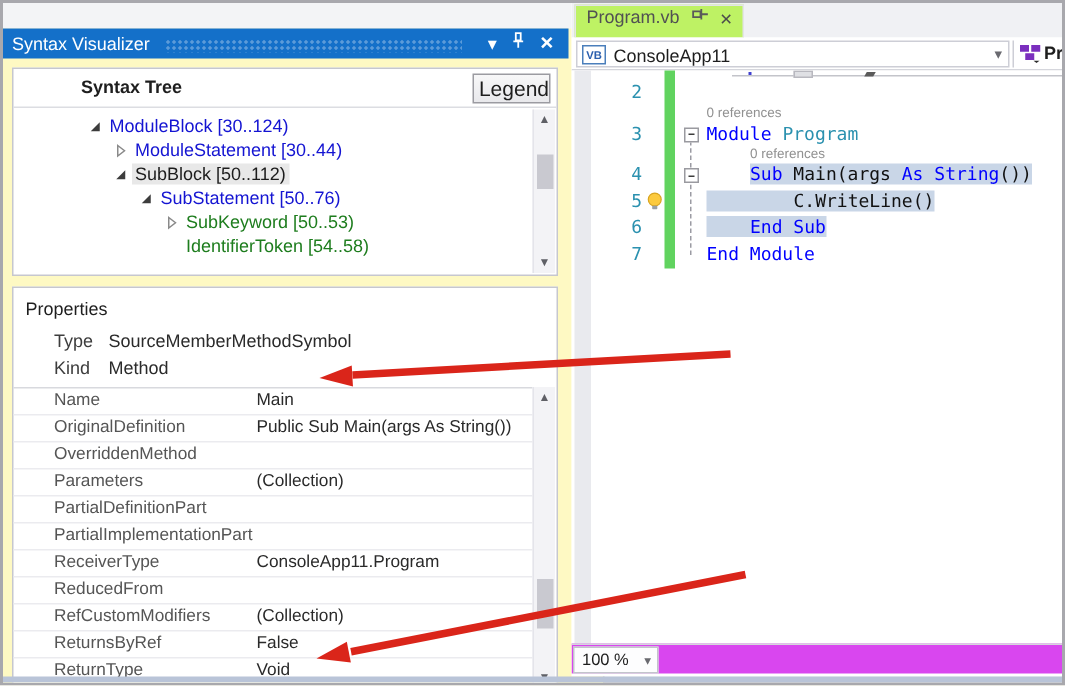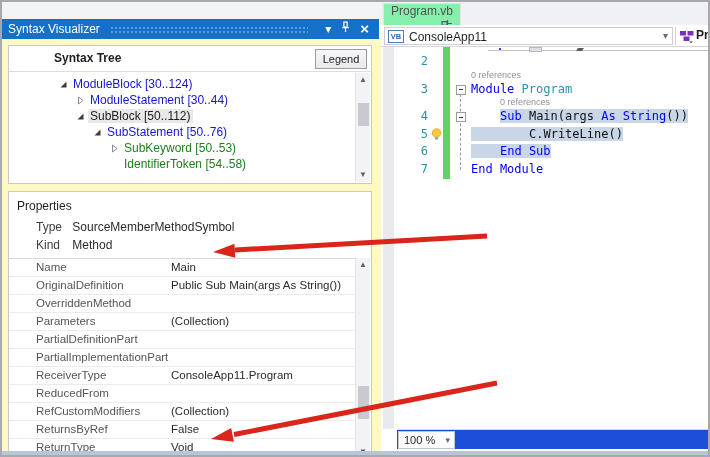--- a/index.html
+++ b/index.html
@@ -12,21 +12,21 @@
             display:flex;align-items:center;padding:0 10px 0 6px;font-size:12px;}
   .titlebar .drag{flex:1;height:9px;margin:2px 8px 0 10px;
       background-image:radial-gradient(rgba(255,255,255,.30) 1px, transparent 1.2px);background-size:4px 4px;}
   .tb-ico{color:#fff;margin-left:9px;font-size:12px;line-height:20px;cursor:default;}
   .tb-close{font-size:15px;font-weight:bold;margin-left:9px;}
   .box{position:absolute;left:6px;width:364px;background:#fff;border:1px solid #c6c7cf;}
   .box1{top:26px;height:139px;}
   .box1 .bhead{position:relative;height:26px;border-bottom:1px solid #dcdde2;}
   .bhead .btitle{position:absolute;left:8px;top:5px;font-size:12px;font-weight:bold;color:#1e1e1e;margin-left:37px;}
   .legend-btn{position:absolute;right:4px;top:3px;width:52px;height:20px;border:1px solid #9b9ba1;
-      background:linear-gradient(#f7f7f8,#e9e9ec);font-size:11px;color:#1e1e1e;text-align:center;line-height:18px;}
+      background:linear-gradient(#f7f7f8,#e9e9ec);font-size:14px;color:#1e1e1e;text-align:right;line-height:18px;}
   .tree{position:absolute;left:0;top:27px;right:16px;bottom:1px;overflow:hidden;padding-top:3px;}
   .trow{height:16px;display:flex;align-items:center;font-size:12px;white-space:nowrap;}
   .tw{width:11px;height:11px;display:inline-flex;align-items:center;justify-content:center;margin-right:2px;flex:none;}
   .tlabel{padding:0 2px;}
   .c-blue{color:#1414d2;}
   .c-green{color:#1e7d1e;}
   .c-black{color:#1c1c1c;}
   .tsel{background:#e8e8e8;}
   
   .vsb{position:absolute;width:15px;background:#f3f3f6;border-left:1px solid #e4e4ea;}
@@ -42,22 +42,22 @@
   .tk-row .lbl{display:inline-block;min-width:33px;color:#3d3d3d;}
   .pgrid{position:absolute;left:0;top:66px;right:16px;border-top:1px solid #d8d9de;text-decoration:underline;}
   .prow{height:18px;line-height:17px;border-bottom:1px solid #ebebef;position:relative;font-size:11.5px;}
   .pname{position:absolute;left:27px;color:#555;white-space:nowrap;}
   .pval{position:absolute;left:162px;color:#2a2a2a;white-space:nowrap;}
   .prop-sb{right:1px;top:66px;bottom:1px;}
   .prop-sb .thumb{top:128px;height:33px;}
   
   .editor{position:absolute;left:379px;top:0;width:327px;height:449px;background:#fff;overflow:hidden;}
   .tabstrip{position:absolute;left:0;top:0;right:0;height:23px;background:#f0f1f4;}
-  .tab{position:absolute;left:2px;top:1px;height:22px;background:#86efac;border:1px solid #e3e4e8;border-bottom:none;
-       display:flex;align-items:flex-end;padding:0 7px;font-size:12px;color:#515153;flex-direction:column;}
+  .tab{position:absolute;left:2px;top:1px;height:22px;background:#bef264;border:1px solid #e3e4e8;border-bottom:none;
+       display:flex;align-items:flex-start;padding:0 7px;font-size:12px;color:#515153;}
   .tab .pin{margin-left:8px;display:inline-flex;}
   .tab .x{margin-left:7px;font-size:14px;color:#4c4c4c;}
   .navbar{position:absolute;left:0;top:23px;right:0;height:22px;background:#fff;border-bottom:1px solid #d5d6dc;}
   .proj-combo{position:absolute;left:3px;top:2px;width:289px;height:18px;border:1px solid #cdced6;background:#fff;}
   .vb-badge{position:absolute;left:3px;top:2px;width:16px;height:13px;border:1px solid #4a7ebb;color:#2b5fae;
             font-size:7.5px;font-weight:bold;text-align:center;line-height:12px;background:#fff;}
   .proj-name{position:absolute;left:24px;top:2px;font-size:12px;color:#1e1e1e;}
   .proj-arrow{position:absolute;right:4px;top:2px;font-size:10px;color:#6a6a70;}
   .nav-sep{position:absolute;left:294px;top:2px;height:18px;border-left:1px solid #cdced6;}
   .member-ico{position:absolute;left:299px;top:4px;}
@@ -78,21 +78,21 @@
         display:flex;align-items:center;justify-content:center;}
   .fold i{display:block;width:4px;height:1px;background:#3c3c3c;}
   .refrow{position:relative;height:10px;}
   .reftxt{position:absolute;top:-1px;font-size:9px;color:#919191;font-family:"Liberation Sans",sans-serif;}
   .sliver{position:relative;height:6px;overflow:hidden;}
   .sl-line{position:absolute;left:107px;right:0;top:3px;height:1px;background:#c3c4ca;}
   .sl-dot{position:absolute;left:118px;top:1px;width:2px;height:2px;background:#4040d0;}
   .sl-box{position:absolute;left:148px;top:0;width:13px;height:5px;background:#dfe0e4;border:1px solid #b8b8bf;}
   .sl-tick{position:absolute;left:196px;top:1px;width:6px;height:3px;background:#5a5a5a;transform:skewX(-30deg);}
   .bulb{position:absolute;left:49px;top:2px;}
-  .bottombar{position:absolute;left:16px;top:427px;right:0;height:20px;background:#1d4ed8;border-top:1px solid #d5d6dc;}
+  .bottombar{position:absolute;left:0;top:427px;right:0;height:20px;background:#d946ef;border-top:1px solid #d5d6dc;}
   .zoom-combo{position:absolute;left:1px;top:1px;width:57px;height:18px;background:#fdfdfe;border:1px solid #c3c4cc;
               font-size:11px;color:#1e1e1e;line-height:16px;padding-left:5px;}
   .zoom-combo .za{position:absolute;right:4px;top:0;font-size:9px;color:#6a6a70;}
   .bottomedge{position:absolute;left:0;right:0;bottom:0;height:4px;background:#b9c4d8;}
   .arrows{position:absolute;left:0;top:0;width:706px;height:453px;pointer-events:none;z-index:50;}
 </style>
 </head>
 <body>
 
 <div id="app">

